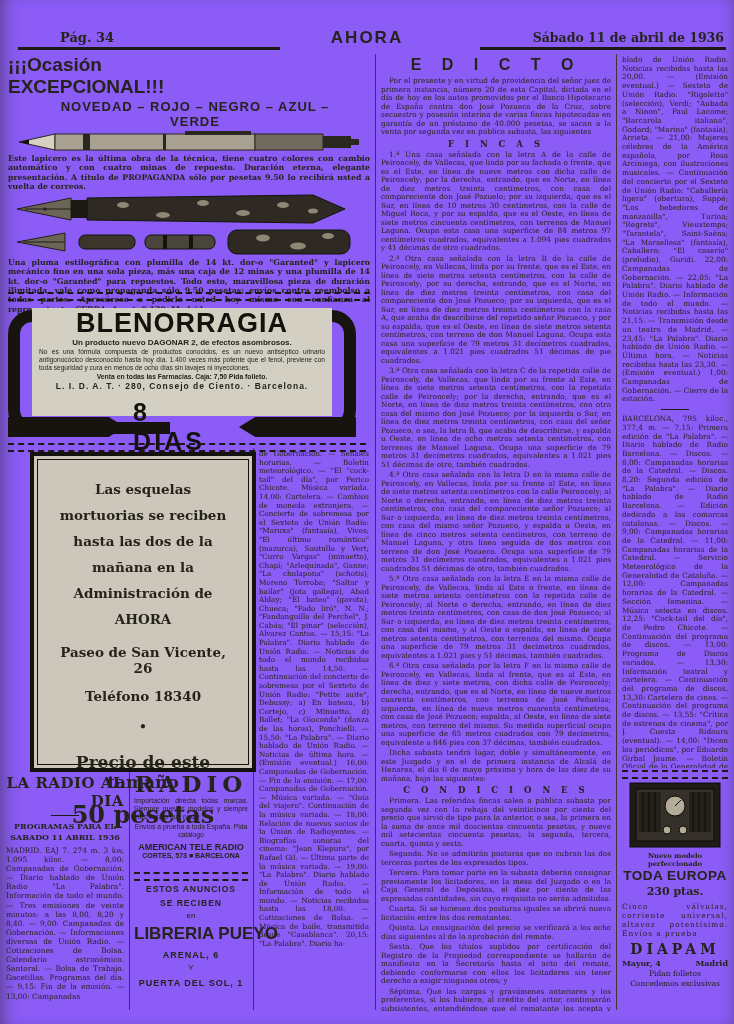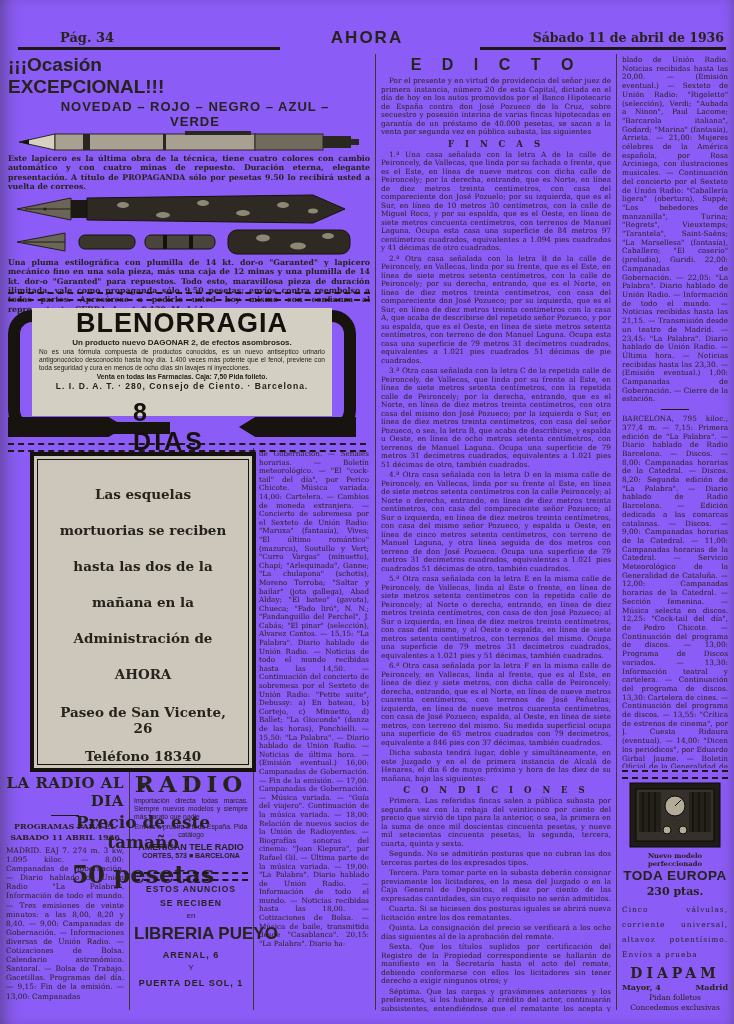--- a/index.html
+++ b/index.html
@@ -42,21 +42,21 @@
   .blen-sales{font-size:6.8px;font-weight:bold;text-align:center;margin-top:1px;}
   .blen-addr{font-size:8.5px;font-weight:bold;text-align:center;letter-spacing:1px;margin-top:1px;}
   .blen-row{position:absolute;left:0;right:0;bottom:0;height:26px;display:flex;align-items:center;justify-content:center;}
   .blen-arrow-l{width:118px;height:20px;background:#17140f;clip-path:polygon(0 0,86% 0,100% 50%,86% 100%,0 100%);}
   .blen-arrow-r{width:118px;height:20px;background:#17140f;clip-path:polygon(14% 0,100% 0,100% 100%,14% 100%,0 50%);}
   .blen-big{font-family:"Liberation Sans",sans-serif;font-weight:bold;font-size:25px;letter-spacing:3px;margin:0 8px;color:#15120d;}
 
   
   .esq{left:30px;top:452px;width:218px;height:312px;border:4px solid #15120d;background:#ccc7ba;}
   .esq-in{position:absolute;inset:3px;border:1px solid #15120d;text-align:center;padding:16px 13px 0 13px;}
-  .esq-l1{font-size:13.5px;font-weight:bold;line-height:36px;}
+  .esq-l1{font-size:13.5px;font-weight:bold;line-height:26px;}
   .esq-l2{font-size:13.5px;font-weight:bold;margin-top:12px;}
   .esq-l3{font-size:13.5px;font-weight:bold;margin-top:12px;}
   .esq-dot{font-size:15px;margin-top:14px;}
   .esq-l4{font-size:17px;font-weight:bold;margin-top:16px;}
   .esq-price{font-size:24px;font-weight:bold;margin-top:8px;}
 
   
   .lrad{left:6px;top:774px;width:118px;}
   .lrad-title{font-size:15px;font-weight:bold;text-align:right;letter-spacing:.5px;}
   .lrad-sub{font-size:8px;font-weight:bold;text-align:center;line-height:10.5px;margin-top:4px;}
@@ -84,21 +84,21 @@
   .ed-title{font-family:"Liberation Sans",sans-serif;font-weight:bold;font-size:16px;letter-spacing:8px;
     text-align:center;margin-bottom:3px;}
   .ed-p{font-size:7.3px;line-height:8.5px;text-indent:8px;}
   .ed-h{font-size:8.5px;font-weight:bold;letter-spacing:4px;text-align:center;margin:2px 0;}
 
   
   .te{left:622px;top:780px;width:106px;text-align:center;}
   .te-pre{font-size:6.8px;font-weight:bold;margin-top:2px;}
   .te-name{font-family:"Liberation Sans",sans-serif;font-weight:bold;font-size:13.5px;letter-spacing:.5px;white-space:nowrap;}
   .te-price{font-size:11px;font-weight:bold;margin-top:2px;}
-  .te-body{font-size:7.4px;line-height:15px;letter-spacing:1px;text-align:justify;margin-top:4px;}
+  .te-body{font-size:7.4px;line-height:9px;letter-spacing:1px;text-align:justify;margin-top:4px;}
   .te-brand{font-size:14px;font-weight:bold;letter-spacing:4px;margin-top:3px;white-space:nowrap;}
   .te-addr{display:flex;justify-content:space-between;font-size:8px;font-weight:bold;margin-top:1px;}
   .te-l{font-size:7.5px;margin-top:1px;}
 </style>
 </head>
 <body>
 
 <div class="page">
 
   <div class="abs pagenum" style="left:60px;top:30px;">Pág. 34</div>

